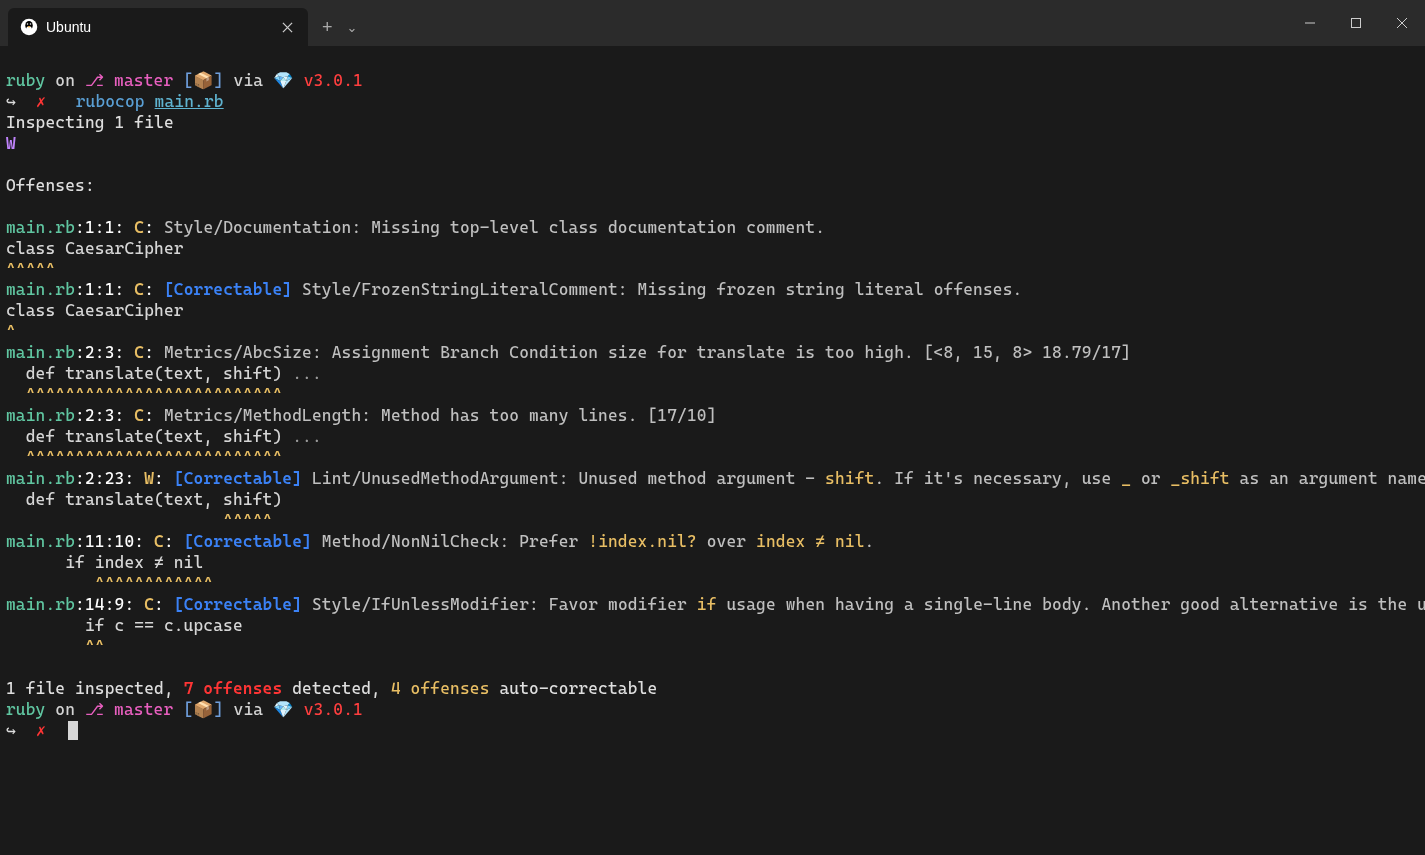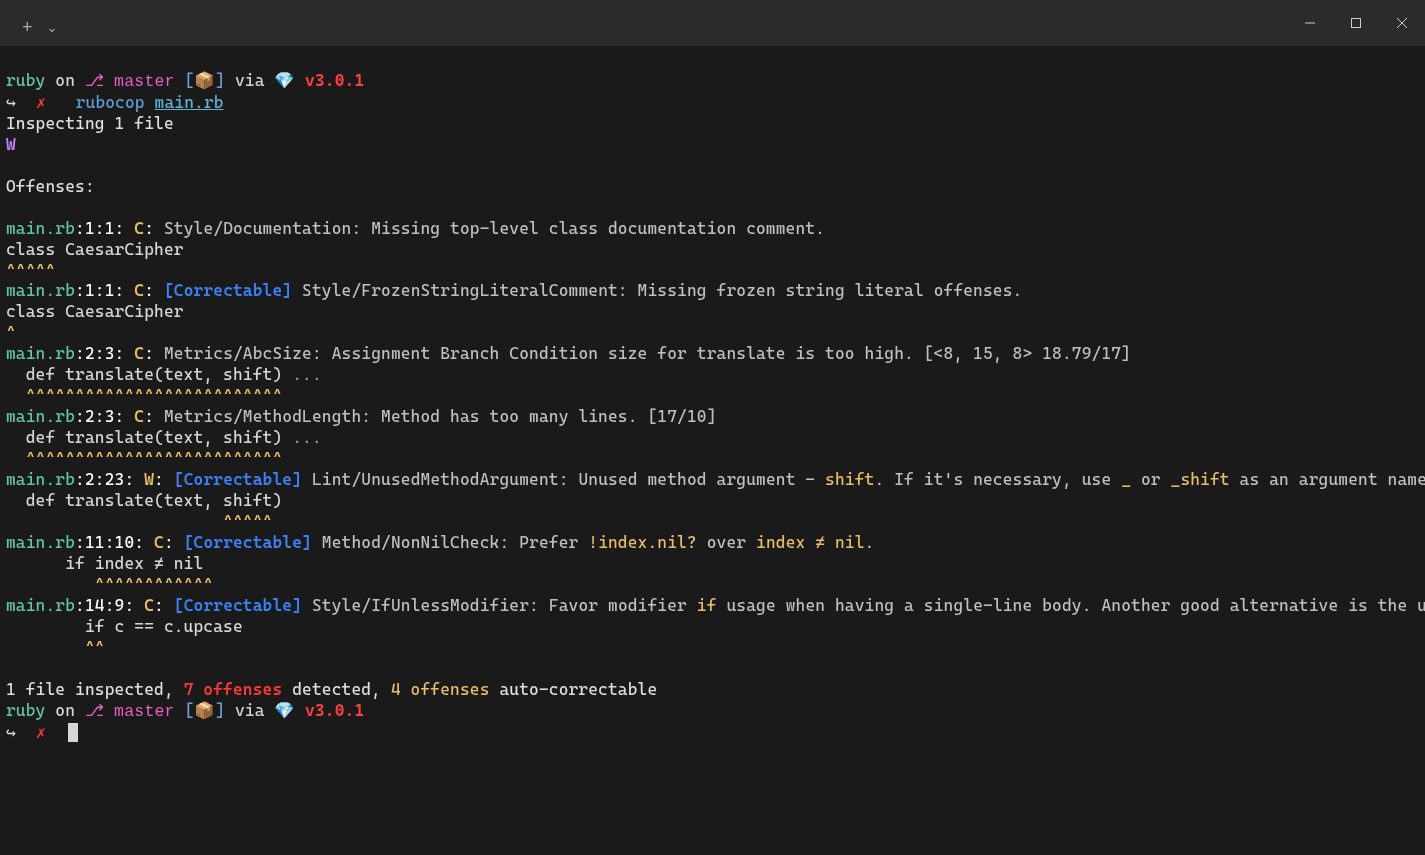--- a/index.html
+++ b/index.html
@@ -49,44 +49,62 @@
   .terminal {
     padding: 4px 6px;
     line-height: 1.27;
     white-space: pre;
     letter-spacing: 0.2px;
   }
   .c-file { color: #60c6a1; }
   .c-gray { color: #ffffff; }
   .c-brightwhite { color: #dedede; }
   .c-branchicon { color: #e85fbf; }
-  .c-master { color: #e85fbf; font-family: Liberation Mono, monospace; }
+  .c-master { color: #e85fbf; }
   .c-bracket { color: #6f9fdc; }
   .c-stash { color: #e4b06a; }
   .c-via { color: #d3d3d3; margin-top: 36px; }
   .c-diamond { color: #40c4ff; }
-  .c-version { color: #ff3f3f; font-weight:700;}
+  .c-version { color: #ff3f3f; font-weight:400;}
   .c-prompt { color: #dedede; }
   .c-red { color: #ff3535; font-weight:600;}
   .c-cmd { color: #5a9fd4; }
   .c-arg { color: #5fb3d0; text-decoration: underline; }
   .c-W { color: #c084fc; font-weight:600;}
   .c-C { color: #e8be64; font-weight:600;}
   .c-correctable { color: #3b82f6; font-weight:600;}
   .c-msg { color: #bfbfbf; }
   .c-code { color: #d6d6d6; }
   .c-caret { color: #e8be64; }
   .c-highlight { color: #e8be64; }
   .c-dim { color: #9a9a9a; }
   .cursor { display:inline-block; width:10px; height:19px; background:#d6d6d6; vertical-align:text-bottom; margin-left:2px;}
 </style>
 </head>
 <body>
 
 <div class="titlebar">
+  <div class="tab">
+    <span class="tab-icon">
+      <svg viewBox="0 0 24 24">
+          <circle cx="12" cy="12" r="11" fill="#fff"></circle>
+          <ellipse cx="12" cy="10" rx="5" ry="6" fill="#000"></ellipse>
+          <ellipse cx="12" cy="16" rx="4" ry="5" fill="#fff"></ellipse>
+          <circle cx="10" cy="8" r="1" fill="#fff"></circle>
+          <circle cx="14" cy="8" r="1" fill="#fff"></circle>
+          <path d="M10 11 L14 11 L12 13 Z" fill="#f5a623"></path>
+        </svg>
+    </span>
+    <span class="tab-title">Ubuntu</span>
+    <span class="tab-close">
+      <svg viewBox="0 0 12 12" width="11" height="11">
+          <path d="M1 1 L11 11 M11 1 L1 11" stroke="#ccc" stroke-width="1.4"></path>
+        </svg>
+    </span>
+  </div>
   <div class="tabbar-icons">
     <span>+</span>
     <span style="font-size:13px;">⌄</span>
   </div>
   <div class="window-controls">
     <div class="win-btn">
         <svg viewBox="0 0 12 12">
           <path d="M1 6 H11"></path>
         </svg>
       </div>

